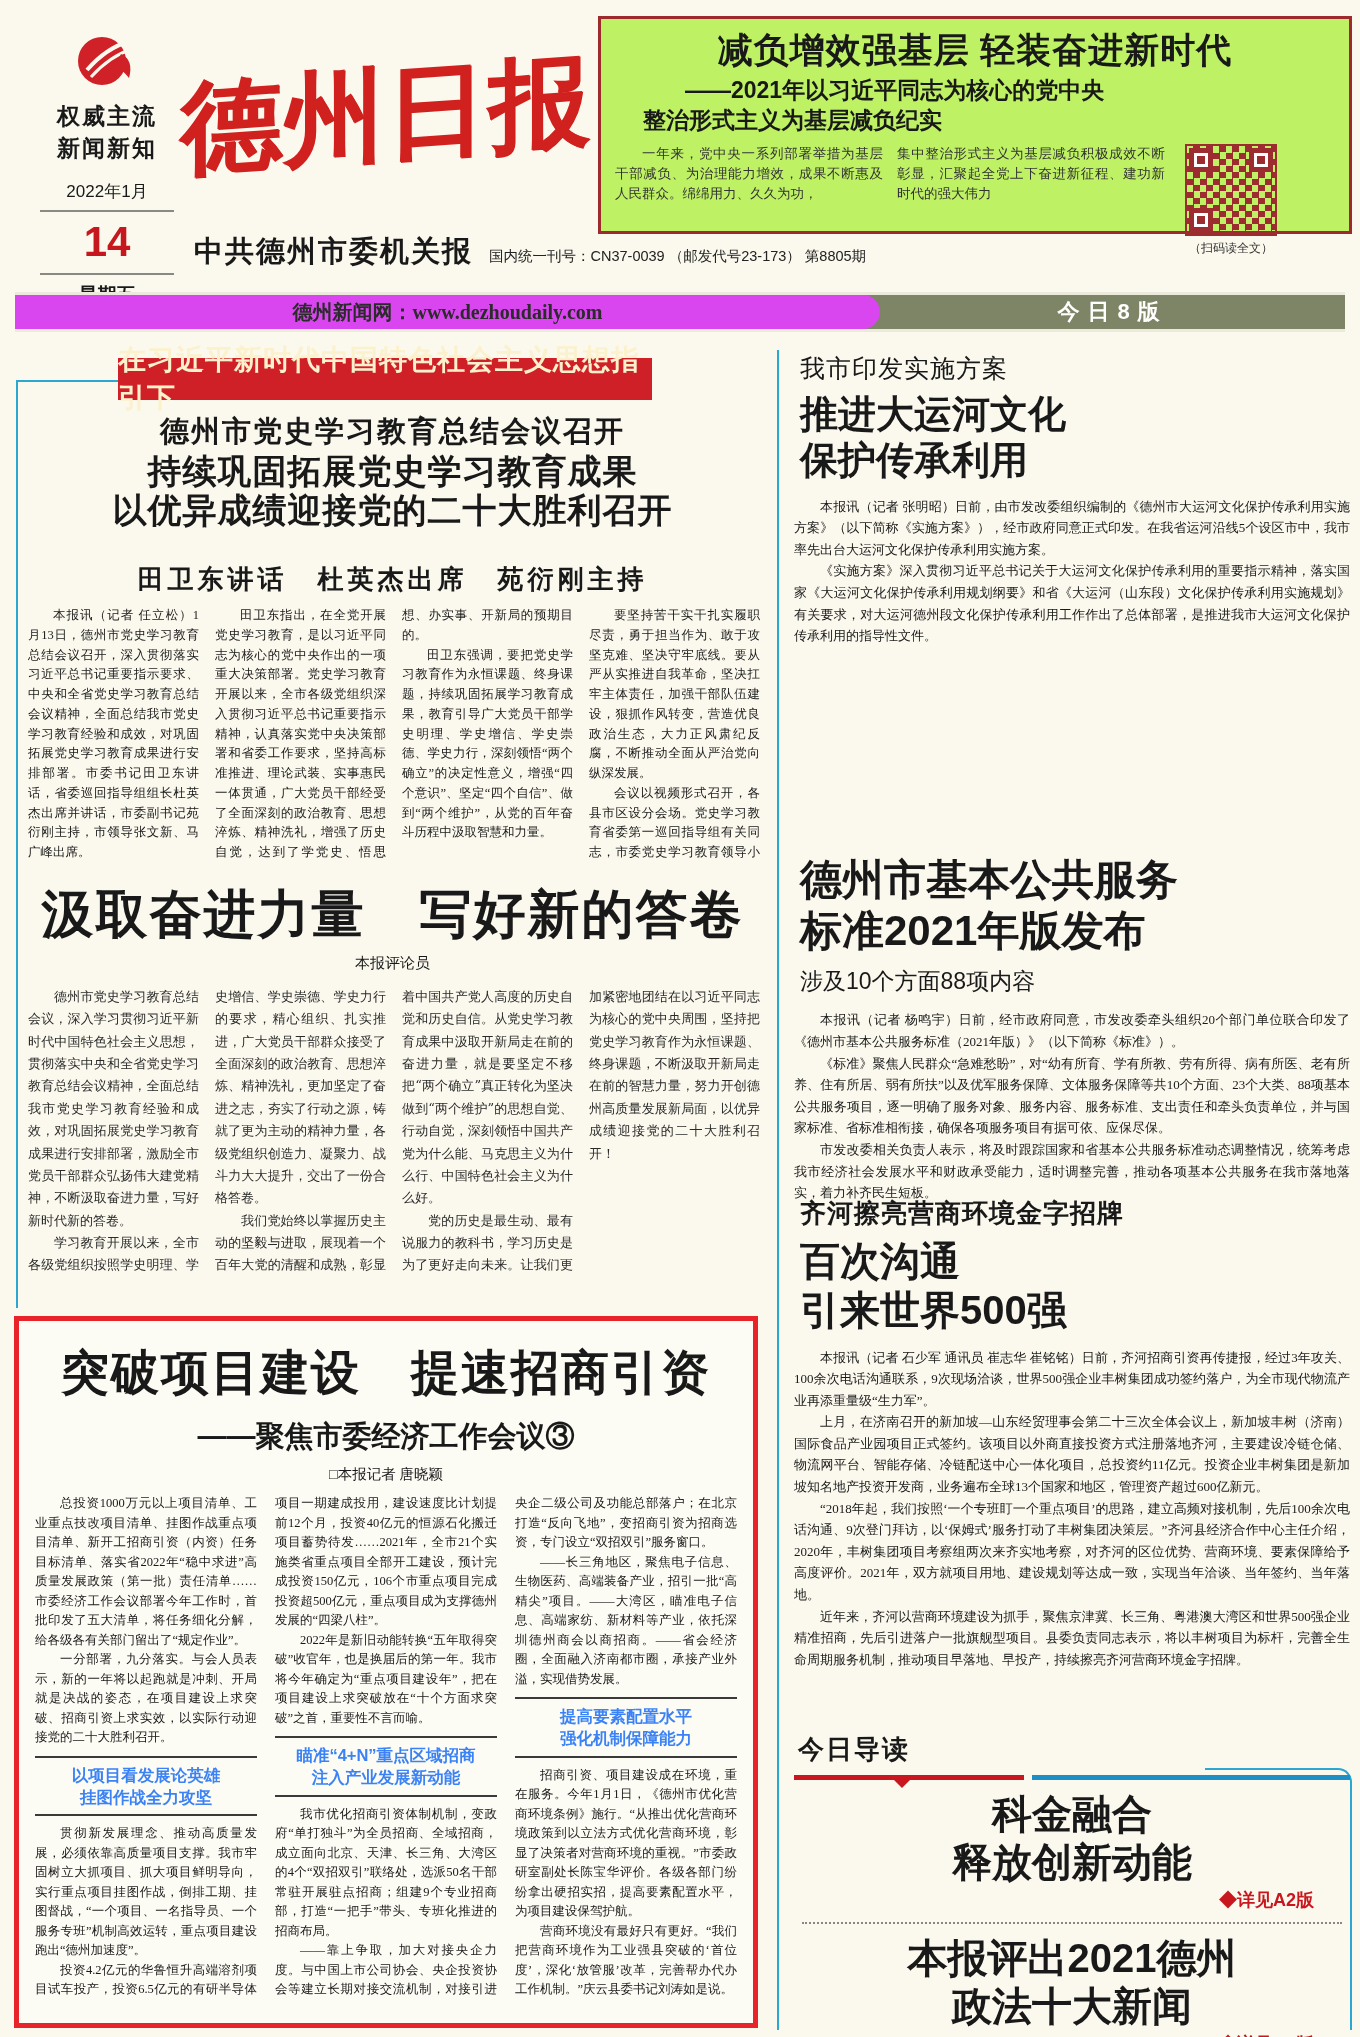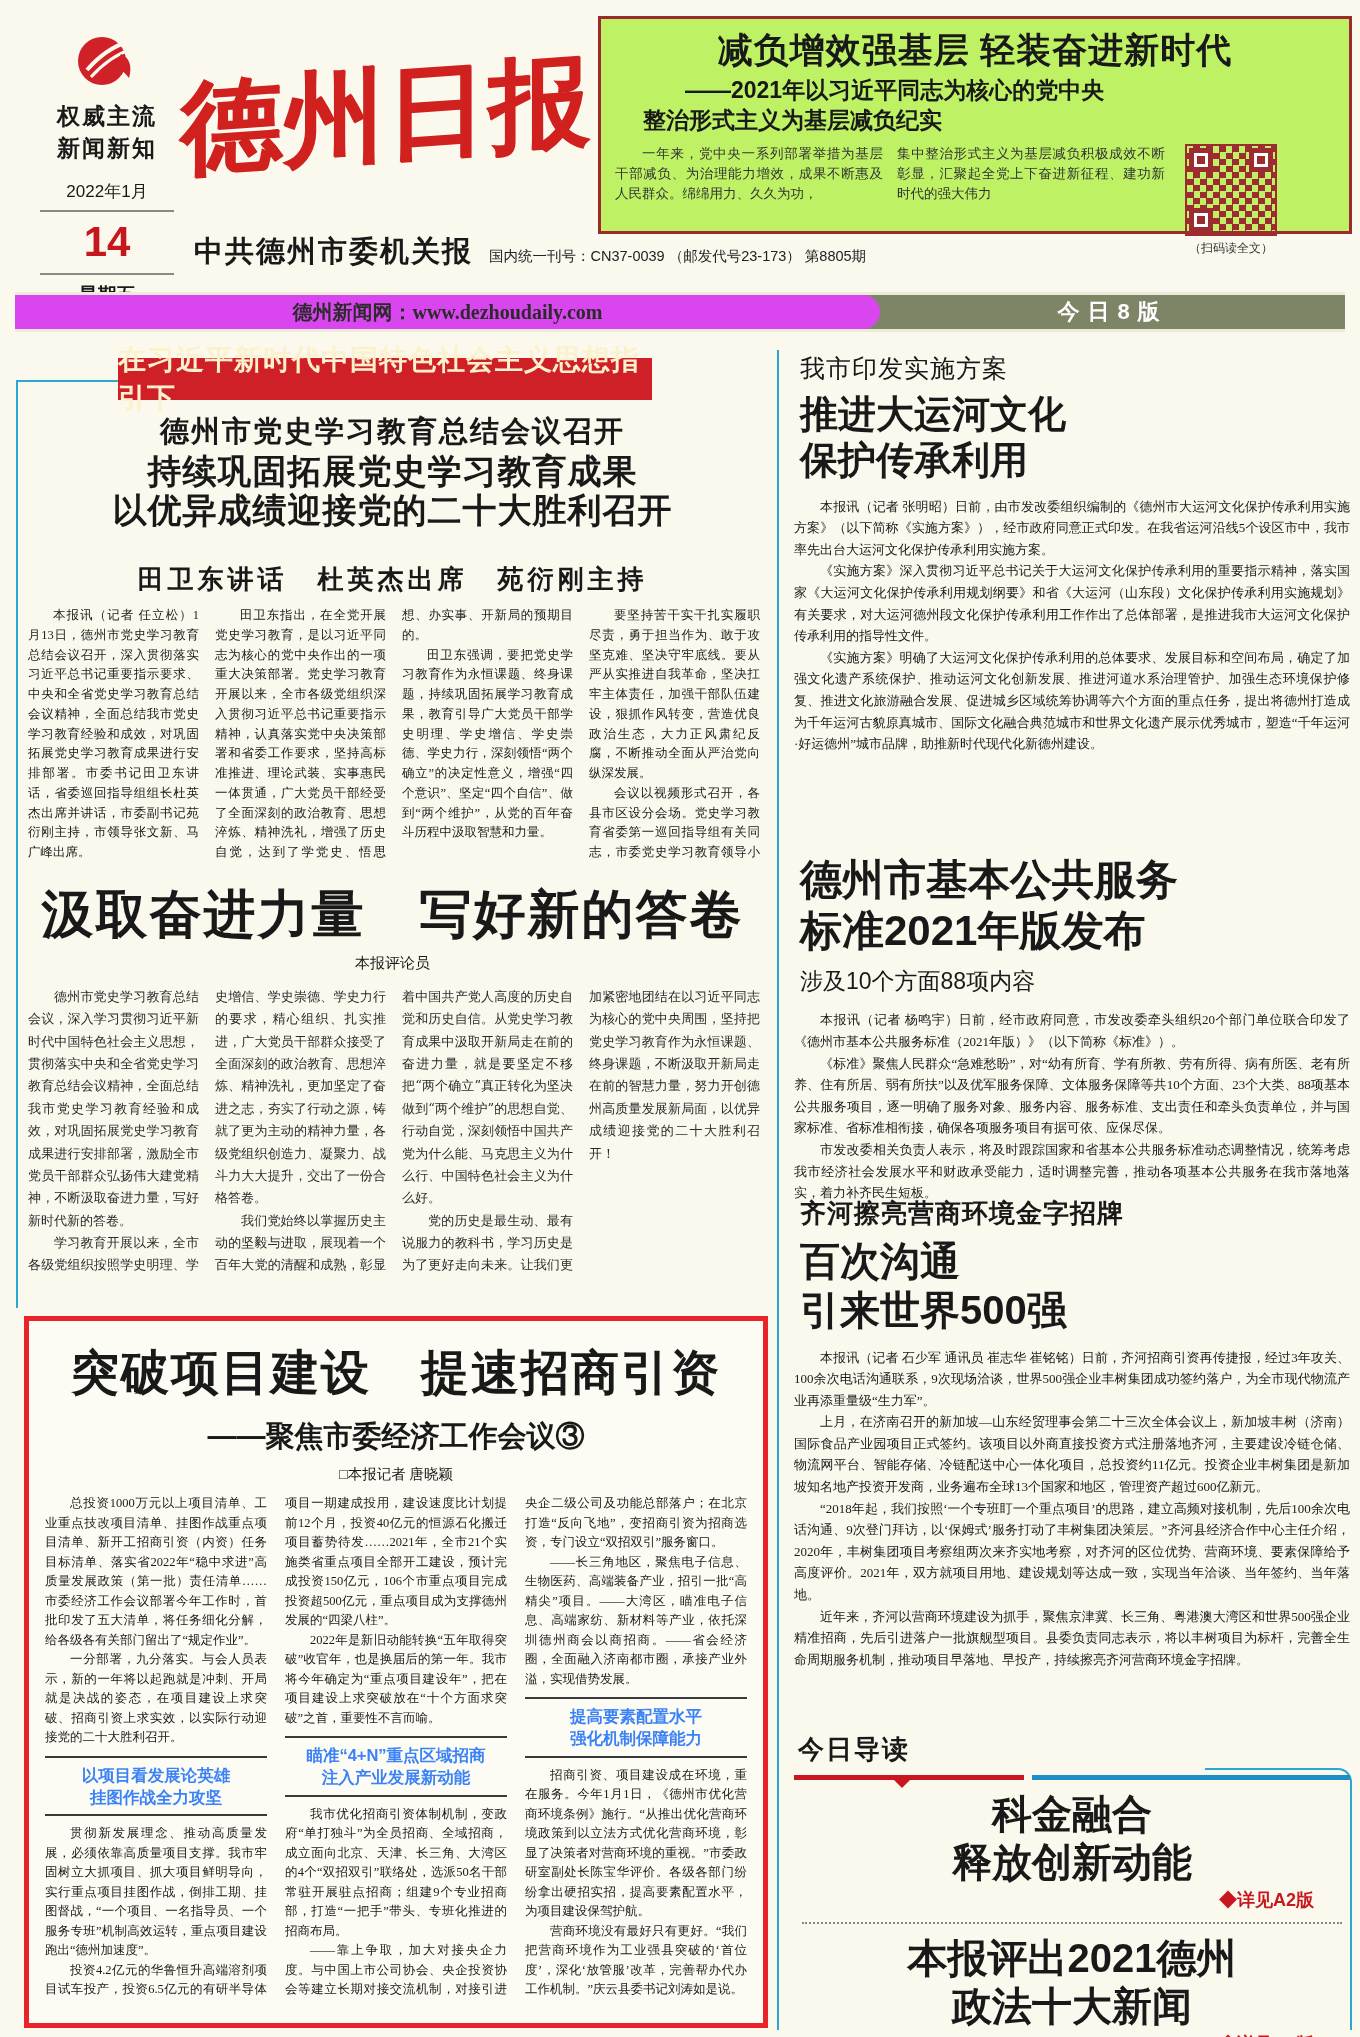--- a/index.html
+++ b/index.html
@@ -73,21 +73,21 @@
   .story-body p { margin:0; text-indent:2em; }
 
   .comm-headline { position:absolute; left:15px; top:880px; width:755px; text-align:center;
                    font-weight:900; font-size:52px; letter-spacing:2px; }
   .comm-byline { position:absolute; left:15px; top:954px; width:755px; text-align:center;
                  font-family:"Liberation Serif", serif; font-size:15px; }
   .comm-body { position:absolute; left:28px; top:986px; width:732px; height:320px;
                column-count:4; column-gap:16px; font-family:"DejaVu Serif", serif;
                font-size:13px; line-height:1.72; text-align:justify; color:#2a2a2a; overflow:hidden; }
 
-  .econ-box { position:absolute; left:24px; top:1316px; width:744px; height:712px;
+  .econ-box { position:absolute; left:14px; top:1316px; width:744px; height:712px;
               border:5px solid #e8232a; background:#fdfcf4; padding:12px 16px; }
   .econ-headline { text-align:center; font-weight:900; font-size:48px; letter-spacing:2px; margin-top:8px; }
   .econ-sub { text-align:center; font-weight:bold; font-size:29px; margin-top:12px; }
   .econ-byline { text-align:center; font-family:"Liberation Serif", serif; font-size:14.5px; margin-top:8px; }
   .econ-body { margin-top:10px; height:520px; column-count:3; column-gap:18px;
                font-family:"Liberation Serif", serif; font-size:12.5px; line-height:1.56;
                text-align:justify; overflow:hidden; }
   .econ-subhead { break-inside:avoid; text-align:center; color:#3b82f6; font-weight:bold;
                   font-size:16.5px; line-height:1.35; border-top:2px solid #3a3a3a;
                   border-bottom:2px solid #3a3a3a; padding:6px 0; margin:8px 0;
@@ -245,21 +245,20 @@
 
   <div class="r-col" style="top:352px;">
     <div class="kicker">我市印发实施方案</div>
     <div class="r-head canal-head">
       <div>推进大运河文化</div>
       <div>保护传承利用</div>
     </div>
     <div class="r-body story-body" style="height:336px;">
         <p>本报讯（记者 张明昭）日前，由市发改委组织编制的《德州市大运河文化保护传承利用实施方案》（以下简称《实施方案》），经市政府同意正式印发。在我省运河沿线5个设区市中，我市率先出台大运河文化保护传承利用实施方案。</p>
         <p>《实施方案》深入贯彻习近平总书记关于大运河文化保护传承利用的重要指示精神，落实国家《大运河文化保护传承利用规划纲要》和省《大运河（山东段）文化保护传承利用实施规划》有关要求，对大运河德州段文化保护传承利用工作作出了总体部署，是推进我市大运河文化保护传承利用的指导性文件。</p>
-        <p>《实施方案》明确了大运河文化保护传承利用的总体要求、发展目标和空间布局，确定了加强文化遗产系统保护、推动运河文化创新发展、推进河道水系治理管护、加强生态环境保护修复、推进文化旅游融合发展、促进城乡区域统筹协调等六个方面的重点任务，提出将德州打造成为千年运河古貌原真城市、国际文化融合典范城市和世界文化遗产展示优秀城市，塑造“千年运河·好运德州”城市品牌，助推新时代现代化新德州建设。</p>
       </div>
   </div>
 
   <div class="r-col" style="top:848px;">
     <div class="r-head svc-head">
       <div>德州市基本公共服务</div>
       <div>标准2021年版发布</div>
     </div>
     <div class="r-sub">涉及10个方面88项内容</div>
     <div class="r-body story-body" style="height:210px;">

